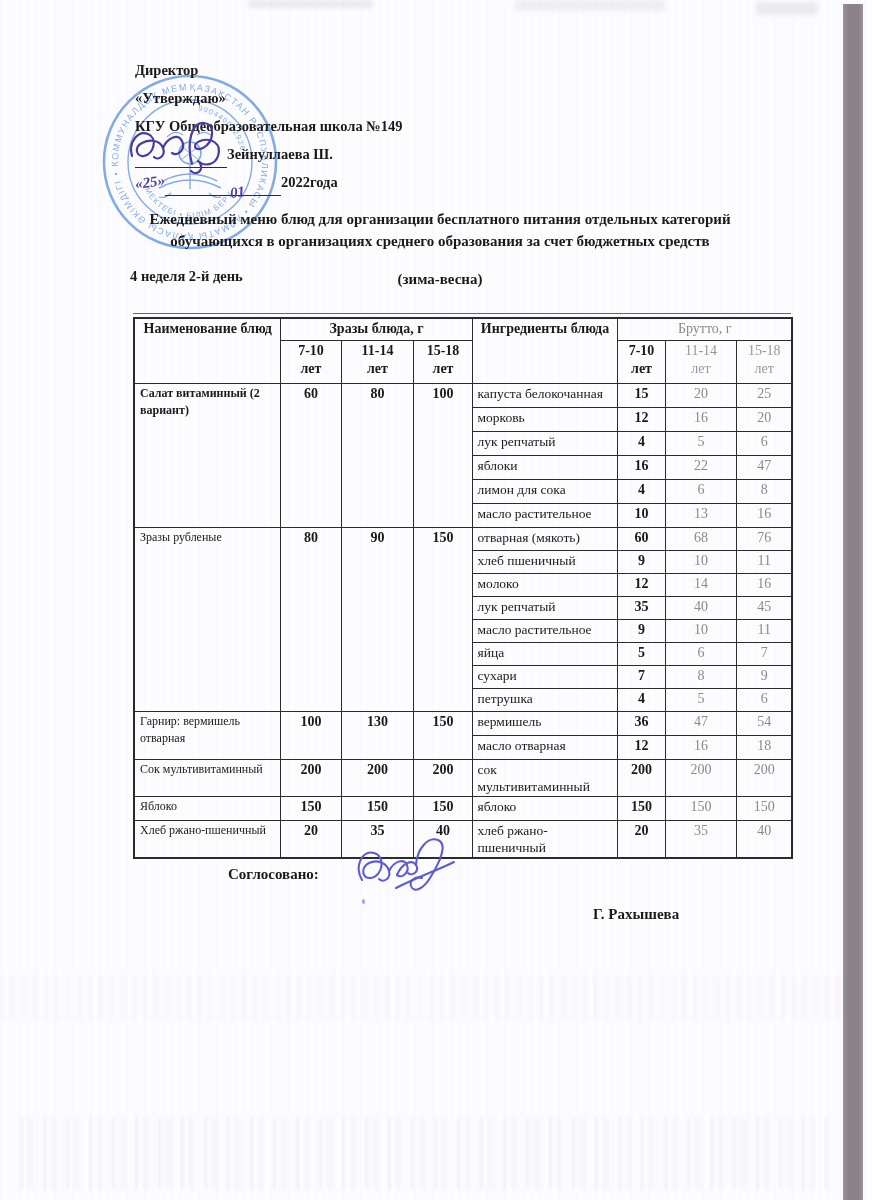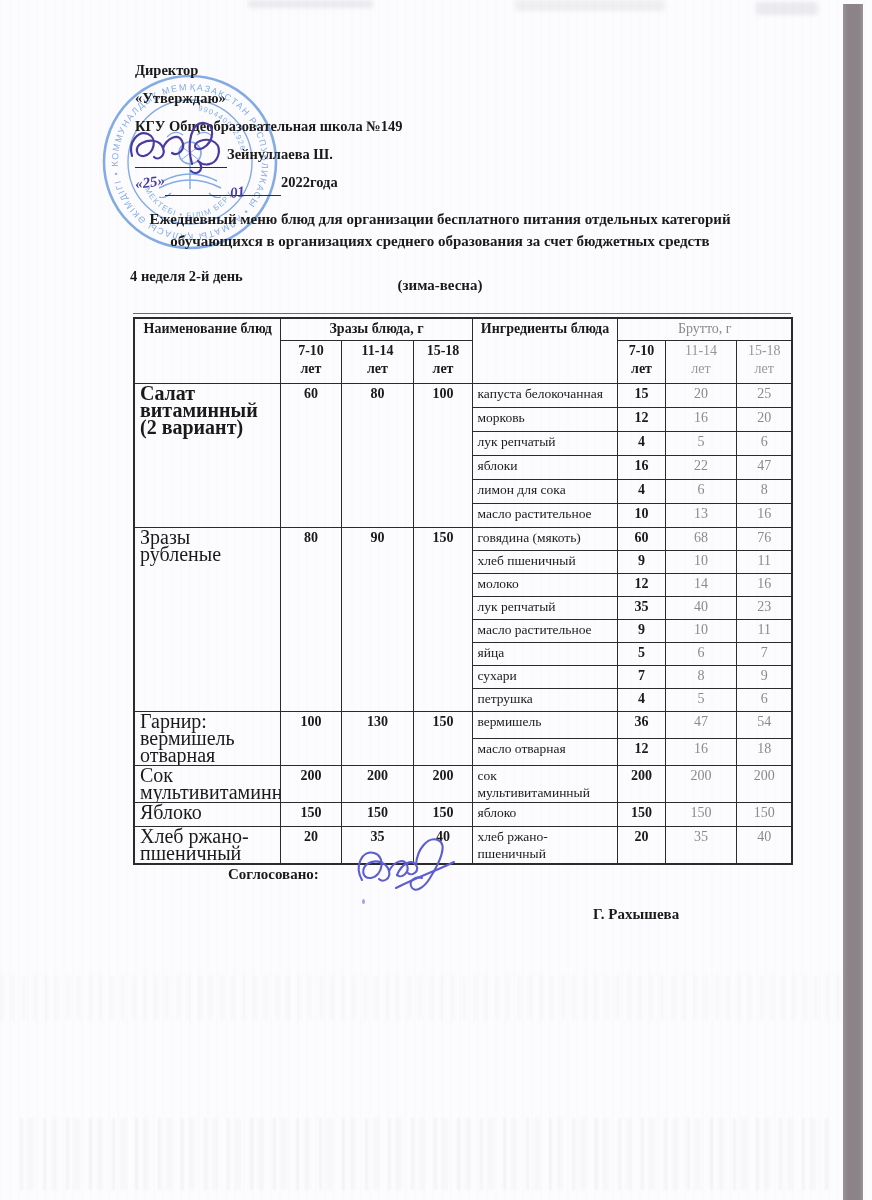--- a/index.html
+++ b/index.html
@@ -49,21 +49,21 @@
 
   
   .sig-director{position:absolute;left:126px;top:116px;z-index:3;}
   .sig-footer{position:absolute;left:350px;top:832px;z-index:2;}
 
   
   .title{
     position:absolute;left:70px;width:740px;top:208px;z-index:2;
     text-align:center;font-weight:bold;font-size:15px;line-height:22px;
   }
-  .season{margin-top:22px;}
+  .season{margin-top:16px;}
   .week{position:absolute;left:130px;top:268px;font-weight:bold;font-size:14.5px;z-index:2;}
 
   
   .tbl-topline{position:absolute;left:133px;top:313px;width:658px;height:1px;background:#6a6a6a;}
   table.menu{
     position:absolute;left:133px;top:317px;width:658px;
     border-collapse:collapse;table-layout:fixed;
     font-size:13.5px;z-index:2;border-radius:13px;
   }
   table.menu th, table.menu td{
@@ -74,21 +74,21 @@
     overflow:hidden;
   }
   table.menu{border:2px solid #2b2b2b;}
   th{font-weight:bold;font-size:14px;}
   thead th{vertical-align:middle;text-align:center;padding:1px 2px;}
   tr.h1 th{height:19px;}
   tr.h2 th{height:40px;line-height:18px;}
   th.faded, td.num-faded{color:#8a8a8a;font-weight:normal;}
   th.age-faded{color:#979797;font-weight:normal;}
   .name-h{text-align:center;}
-  td.dish-cell{font-size:20px;}
+  td.dish-cell{font-size:12px;}
   td.dish-cell.boldname{font-weight:bold;}
   td.out-cell{text-align:center;font-weight:bold;font-size:14px;}
   td.ing-cell{font-size:13.5px;}
   td.num-cell{text-align:center;font-size:14px;}
   td.num-dark{font-weight:bold;color:#1a1a1a;}
   td.bottom{vertical-align:bottom;}
   tr.sec0 td{height:21px;}
   tr.sec1 td{height:20px;}
   tr.sec2 td{height:21px;}
   tr.sec3 td{height:32px;}
@@ -236,42 +236,42 @@
           <td class="ing-cell">масло растительное</td>
           <td class="num-cell num-dark">10</td>
           <td class="num-cell num-faded">13</td>
           <td class="num-cell num-faded">16</td>
         </tr>
         <tr class="sec1">
           <td class="dish-cell" rowspan="8">Зразы рубленые</td>
           <td class="out-cell" rowspan="8">80</td>
           <td class="out-cell" rowspan="8">90</td>
           <td class="out-cell" rowspan="8">150</td>
-          <td class="ing-cell">говядина (мякоть)</td>
+          <td class="ing-cell">отварная (мякоть)</td>
           <td class="num-cell num-dark">60</td>
           <td class="num-cell num-faded">68</td>
           <td class="num-cell num-faded">76</td>
         </tr>
         <tr class="sec1">
           <td class="ing-cell">хлеб пшеничный</td>
           <td class="num-cell num-dark">9</td>
           <td class="num-cell num-faded">10</td>
           <td class="num-cell num-faded">11</td>
         </tr>
         <tr class="sec1">
           <td class="ing-cell">молоко</td>
           <td class="num-cell num-dark">12</td>
           <td class="num-cell num-faded">14</td>
           <td class="num-cell num-faded">16</td>
         </tr>
         <tr class="sec1">
           <td class="ing-cell">лук репчатый</td>
           <td class="num-cell num-dark">35</td>
           <td class="num-cell num-faded">40</td>
-          <td class="num-cell num-faded">23</td>
+          <td class="num-cell num-faded">45</td>
         </tr>
         <tr class="sec1">
           <td class="ing-cell">масло растительное</td>
           <td class="num-cell num-dark">9</td>
           <td class="num-cell num-faded">10</td>
           <td class="num-cell num-faded">11</td>
         </tr>
         <tr class="sec1">
           <td class="ing-cell">яйца</td>
           <td class="num-cell num-dark">5</td>

